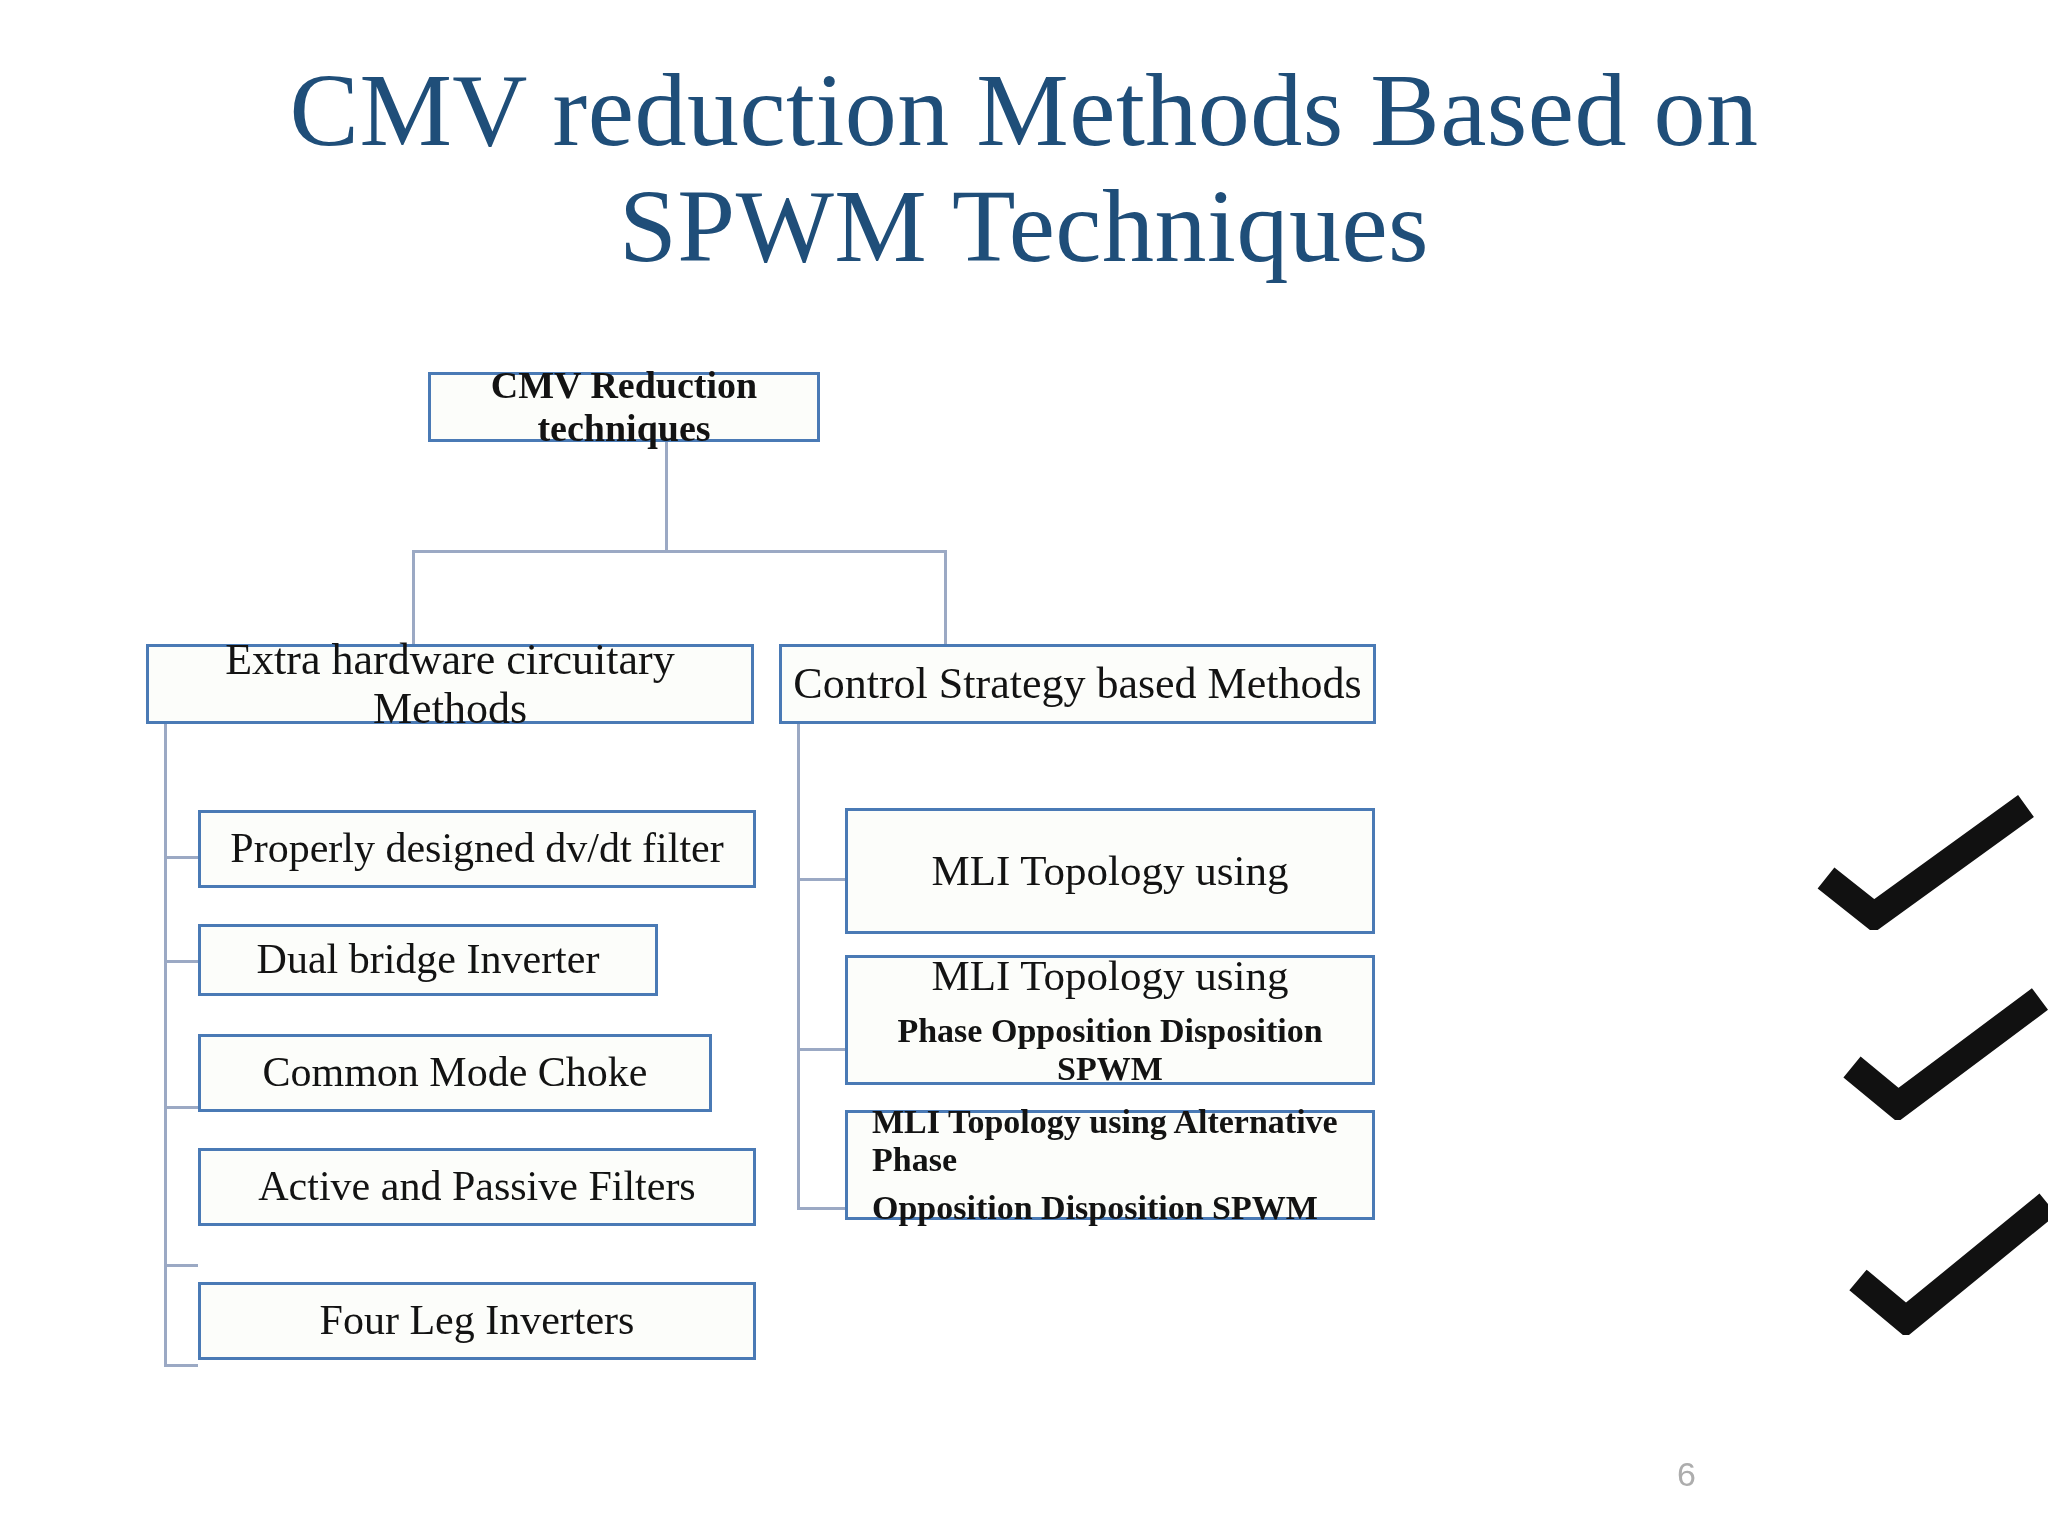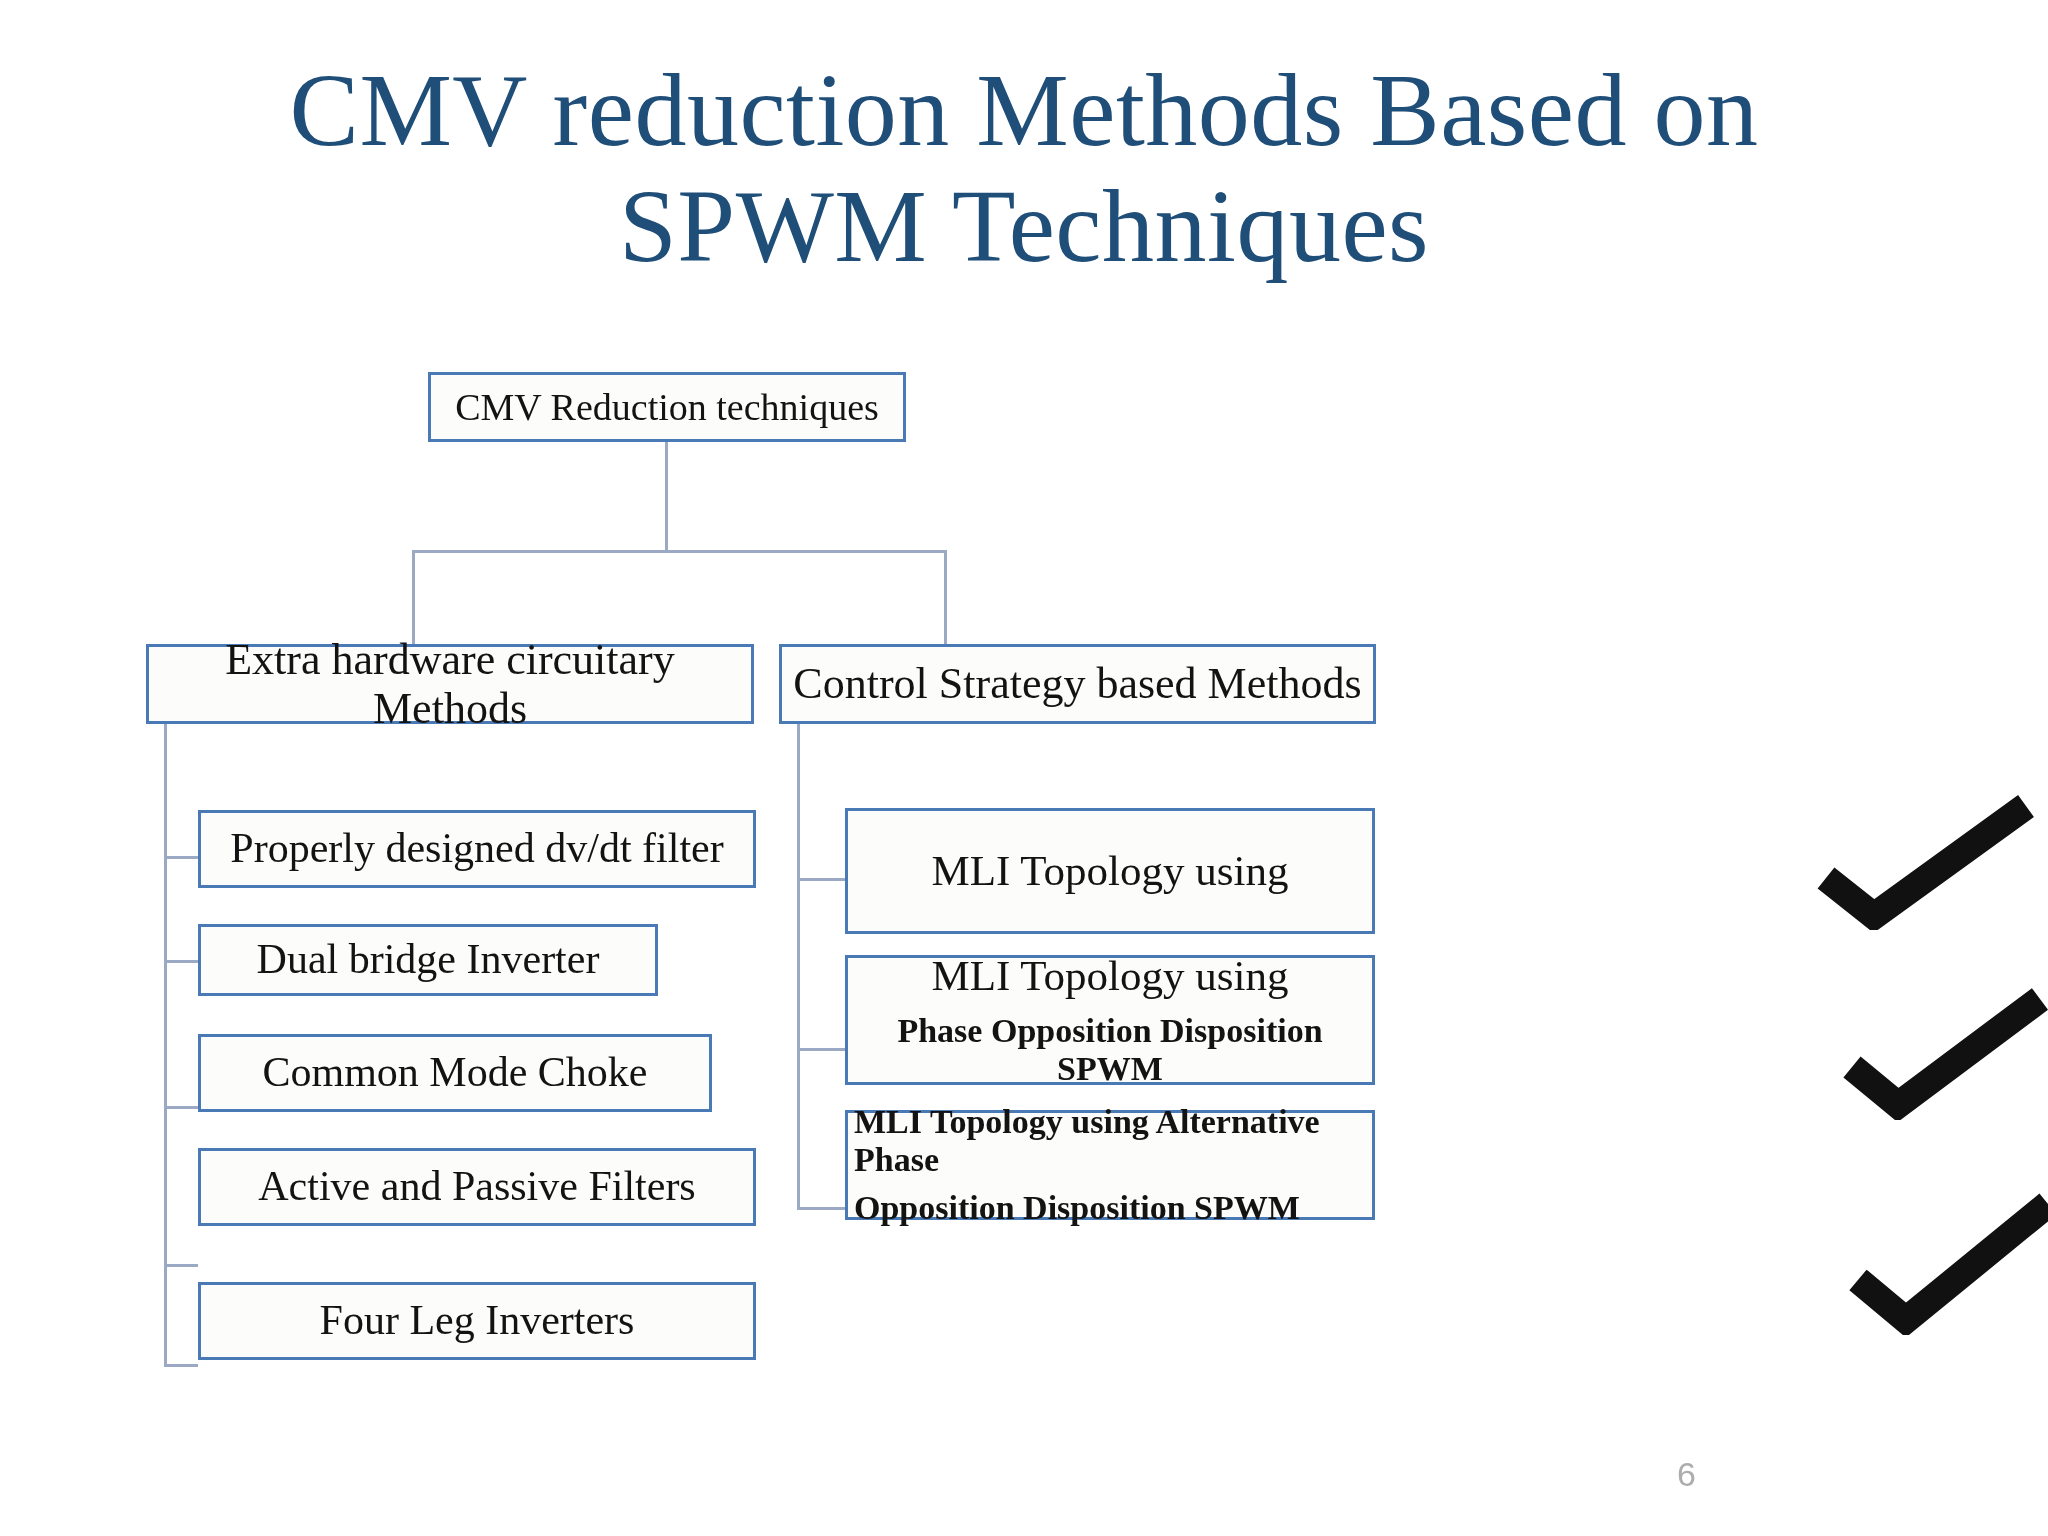--- a/index.html
+++ b/index.html
@@ -73,21 +73,21 @@
   }
 </style>
 </head>
 <body>
 
 <div id="slide-title">CMV reduction Methods Based on
 SPWM Techniques</div>
 
 <div id="diagram">
 
-  <div class="node" style="left:428px; top:372px; width:478px; height:70px; font-size:38px;">
+  <div class="node" style="left:428px; top:372px; width:392px; height:70px; font-size:38px;font-weight:bold;">
     <span class="ln">CMV Reduction techniques</span>
   </div>
 
   <div class="conn v" style="left:665px; top:442px; height:108px;"></div>
 
   <div class="conn h" style="left:412px; top:550px; width:535px;"></div>
 
   <div class="conn v" style="left:412px; top:550px; height:94px;"></div>
 
   <div class="conn v" style="left:944px; top:550px; height:94px;"></div>
@@ -139,21 +139,21 @@
 
   <div class="node" style="left:845px; top:808px; width:530px; height:126px; font-size:43px; padding:0 10px;">
     <span class="ln">MLI Topology using</span>
   </div>
 
   <div class="node" style="left:845px; top:955px; width:530px; height:130px; font-size:43px; padding:0 8px;">
     <span class="ln">MLI Topology using</span>
     <span class="ln bold" style="font-size:34px; margin-top:12px;">Phase Opposition Disposition SPWM</span>
   </div>
 
-  <div class="node" style="left:845px; top:1110px; width:530px; height:110px; font-size:34px; padding:0 6px; align-items:flex-start; text-align:left;">
+  <div class="node" style="left:845px; top:1110px; width:530px; height:110px; font-size:34px; padding:0 24px; align-items:flex-start; text-align:left;">
     <span class="ln bold" style="text-align:left;">MLI Topology using Alternative Phase</span>
     <span class="ln bold" style="text-align:left; margin-top:10px;">Opposition Disposition SPWM</span>
   </div>
 
   <svg class="check" style="left:1812px; top:790px;" width="230" height="140" viewBox="0 0 230 140">
     <path d="M14 88 L62 126 L214 16" stroke="#111111" stroke-width="27" fill="none" stroke-linecap="butt" stroke-linejoin="miter"></path>
   </svg>
 
   <svg class="check" style="left:1840px; top:985px;" width="215" height="135" viewBox="0 0 215 135">
     <path d="M12 82 L58 120 L200 14" stroke="#111111" stroke-width="27" fill="none" stroke-linecap="butt" stroke-linejoin="miter"></path>

